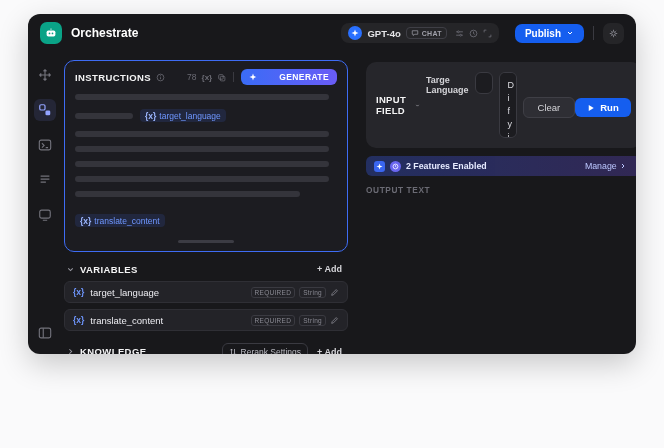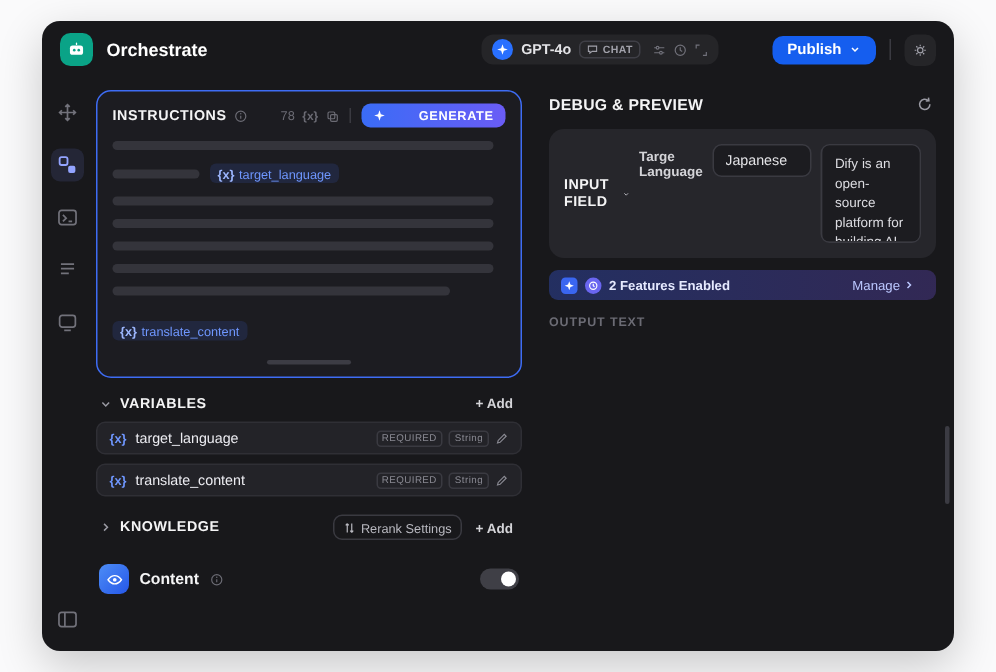--- a/index.html
+++ b/index.html
@@ -1,36 +1,36 @@
 <!DOCTYPE html>
 <html><head>
 <meta charset="utf-8">
 <style>
   html,body{margin:0;padding:0;width:664px;height:448px;overflow:hidden;
     font-family:"Liberation Sans","DejaVu Sans",sans-serif;background:#fafafb;}
   *{box-sizing:border-box;}
-  .window{position:absolute;left:28px;top:14px;width:608px;height:420px;background:#18181b;
+  .window{position:absolute;left:28px;top:14px;width:608px;height:340px;background:#18181b;
     border-radius:12px;box-shadow:0 10px 30px rgba(0,0,0,.2);overflow:hidden;display:flex;flex-direction:column;}
   svg{display:block;}
   .ic8{width:8px;height:8px}.ic9{width:9px;height:9px}
   .ic11{width:11px;height:11px}.ic14{width:14px;height:14px}
 
   
   .topbar{height:38px;display:flex;align-items:center;padding:0 12px;flex:none;}
   .app-icon{width:22px;height:22px;border-radius:7px;background:#0aa387;display:flex;align-items:center;justify-content:center;flex:none;}
   .app-title{color:#fff;font-size:12px;font-weight:700;margin-left:9px;}
   .spacer{flex:1;}
   .model-pill{display:flex;align-items:center;gap:5px;background:rgba(255,255,255,.06);border-radius:8px;
     padding:3px 7px;cursor:pointer;}
   .model-icon{width:14px;height:14px;border-radius:50%;background:#2970ff;display:flex;align-items:center;justify-content:center;}
   .model-name{color:#e4e4e7;font-size:9.5px;font-weight:700;}
   .chat-badge{display:flex;align-items:center;gap:3px;border:1px solid #3f3f46;border-radius:4px;
     padding:1px 4px;color:#a1a1aa;font-size:7px;font-weight:600;letter-spacing:.3px;}
   .pill-icons{display:flex;align-items:center;gap:5px;margin-left:3px;color:#71717a;}
-  .publish-btn{margin-left:36px;display:flex;align-items:center;gap:5px;background:#155eef;border:none;
+  .publish-btn{margin-left:16px;display:flex;align-items:center;gap:5px;background:#155eef;border:none;
     border-radius:7px;padding:4px 10px;color:#fff;font-size:10px;font-weight:700;cursor:pointer;font-family:inherit;}
   .tb-divider{width:1px;height:14px;background:#3a3a41;margin:0 9px;}
   .gear-btn{width:21px;height:21px;border-radius:7px;background:rgba(255,255,255,.06);border:none;display:flex;
     align-items:center;justify-content:center;color:#a1a1aa;cursor:pointer;}
 
   
   .bodyrow{flex:1;display:flex;min-height:0;}
   .rail{width:34px;flex:none;display:flex;flex-direction:column;align-items:center;padding:12px 0 10px;gap:13px;color:#72727b;}
   .rail-item{width:22px;height:22px;border-radius:6px;display:flex;align-items:center;justify-content:center;cursor:pointer;}
   .rail-item.active{background:rgba(124,140,255,.12);color:#93a4ff;}
@@ -327,43 +327,43 @@
             <circle cx="8" cy="8" r="6"></circle>
             <path d="M8 7.5V11"></path>
             <circle cx="8" cy="5" r=".9" fill="currentColor" stroke="none"></circle>
           </svg>
         <span class="toggle"></span>
       </section>
 
     </main>
 
     <aside class="debug">
-      <div class="dbg-header">
-        <span class="dbg-title">DEBUG &amp; PREVIEW</span>
-        <button class="refresh-btn">
-          <svg class="ic11" viewBox="0 0 16 16" fill="none" stroke="currentColor" stroke-width="1.5">
-              <path d="M13 8A5 5 0 1 1 11.5 4.5"></path>
-              <path d="M11.6 1.6l.4 3-3 .3"></path>
-            </svg>
-        </button>
-      </div>
 
       <div class="input-card">
         <div class="if-title-row">
           <span class="if-title">INPUT FIELD</span>
           <svg class="ic9" viewBox="0 0 16 16" fill="none" stroke="currentColor" stroke-width="1.8">
               <path d="M4 6l4 4 4-4"></path>
             </svg>
         </div>
 
         <div class="f-label">Targe Language</div>
         <input class="f-input" value="Japanese" style="">
 
         <textarea class="f-textarea" style="">Dify is an open-source platform for building AI applications. We combine Backend-as-a-Service and LLMOps to streamline the development of generative AI solutions, making it accessible to both developers and non-technical innovators.</textarea>
 
+        <div class="btn-row">
+          <button class="clear-btn">Clear</button>
+          <button class="run-btn">
+            <svg class="ic8" viewBox="0 0 16 16">
+                <path d="M3.5 2l10 6-10 6z" fill="#fff"></path>
+              </svg>
+            <span>Run</span>
+          </button>
+        </div>
       </div>
 
       <div class="features-bar">
         <span class="f-ic1">
           <svg style="width:7px;height:7px" viewBox="0 0 16 16">
               <path d="M8 1l1.8 5.2L15 8l-5.2 1.8L8 15 6.2 9.8 1 8l5.2-1.8z" fill="#fff"></path>
             </svg>
         </span>
         <span class="f-ic2">
           <svg style="width:7px;height:7px" viewBox="0 0 16 16" fill="none" stroke="#fff" stroke-width="1.8">

